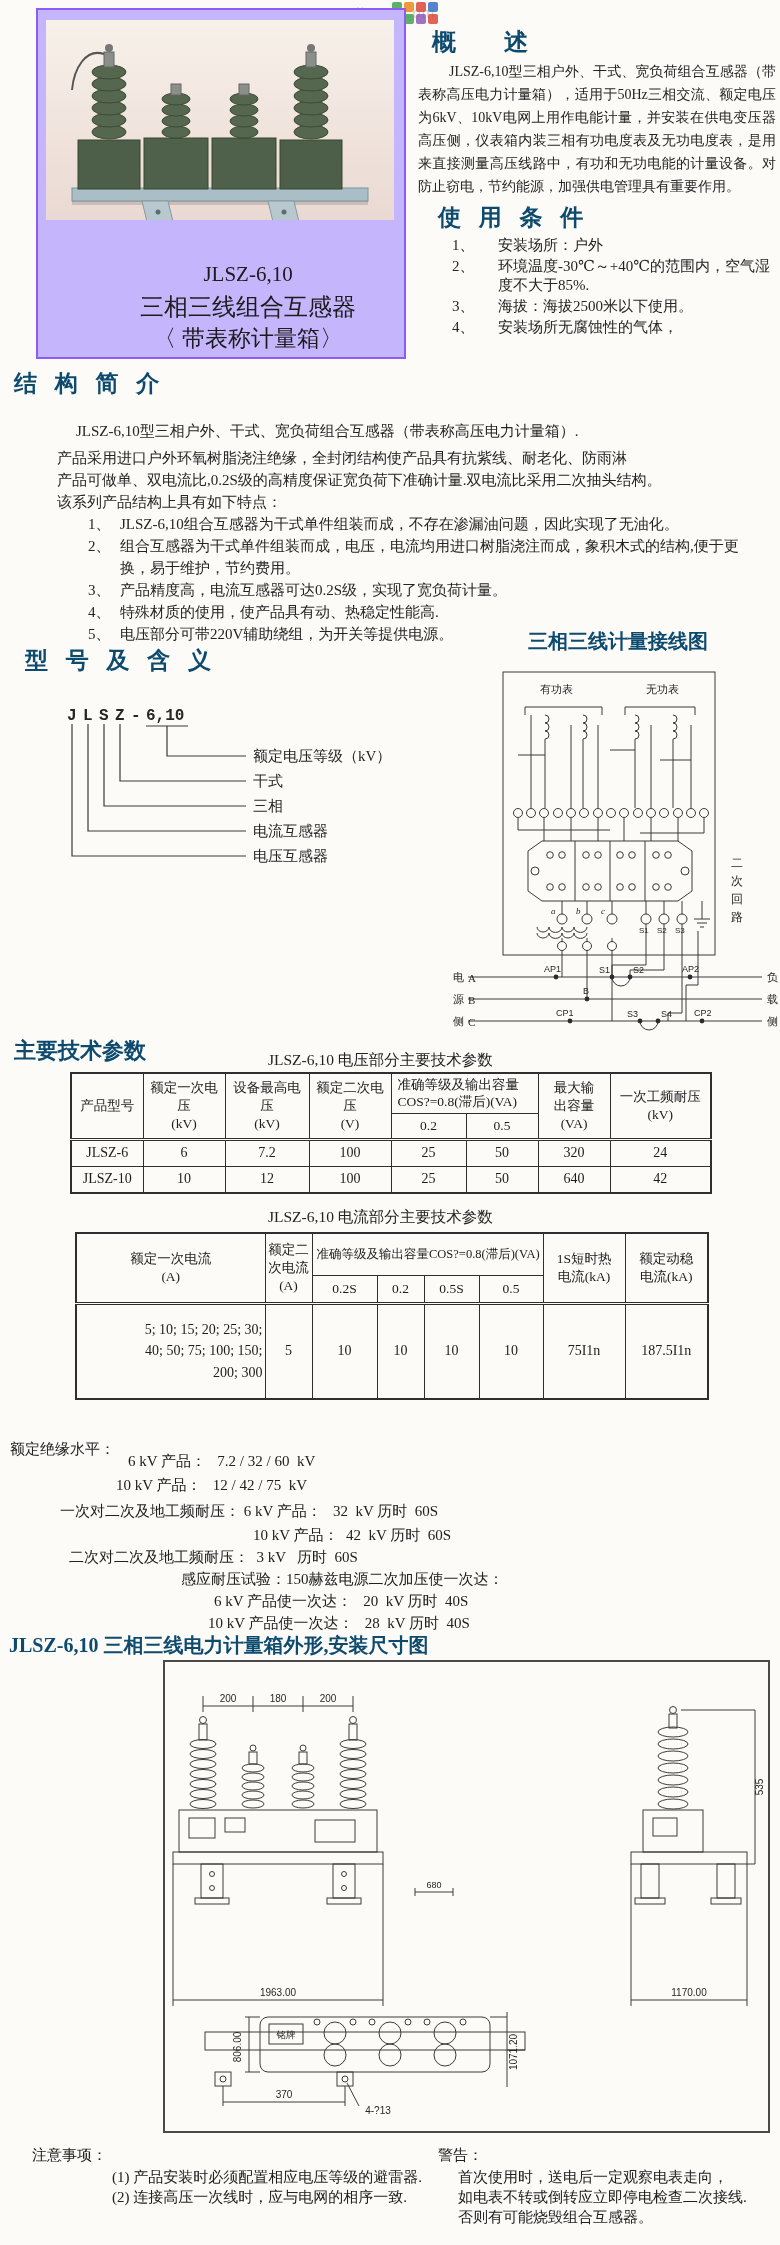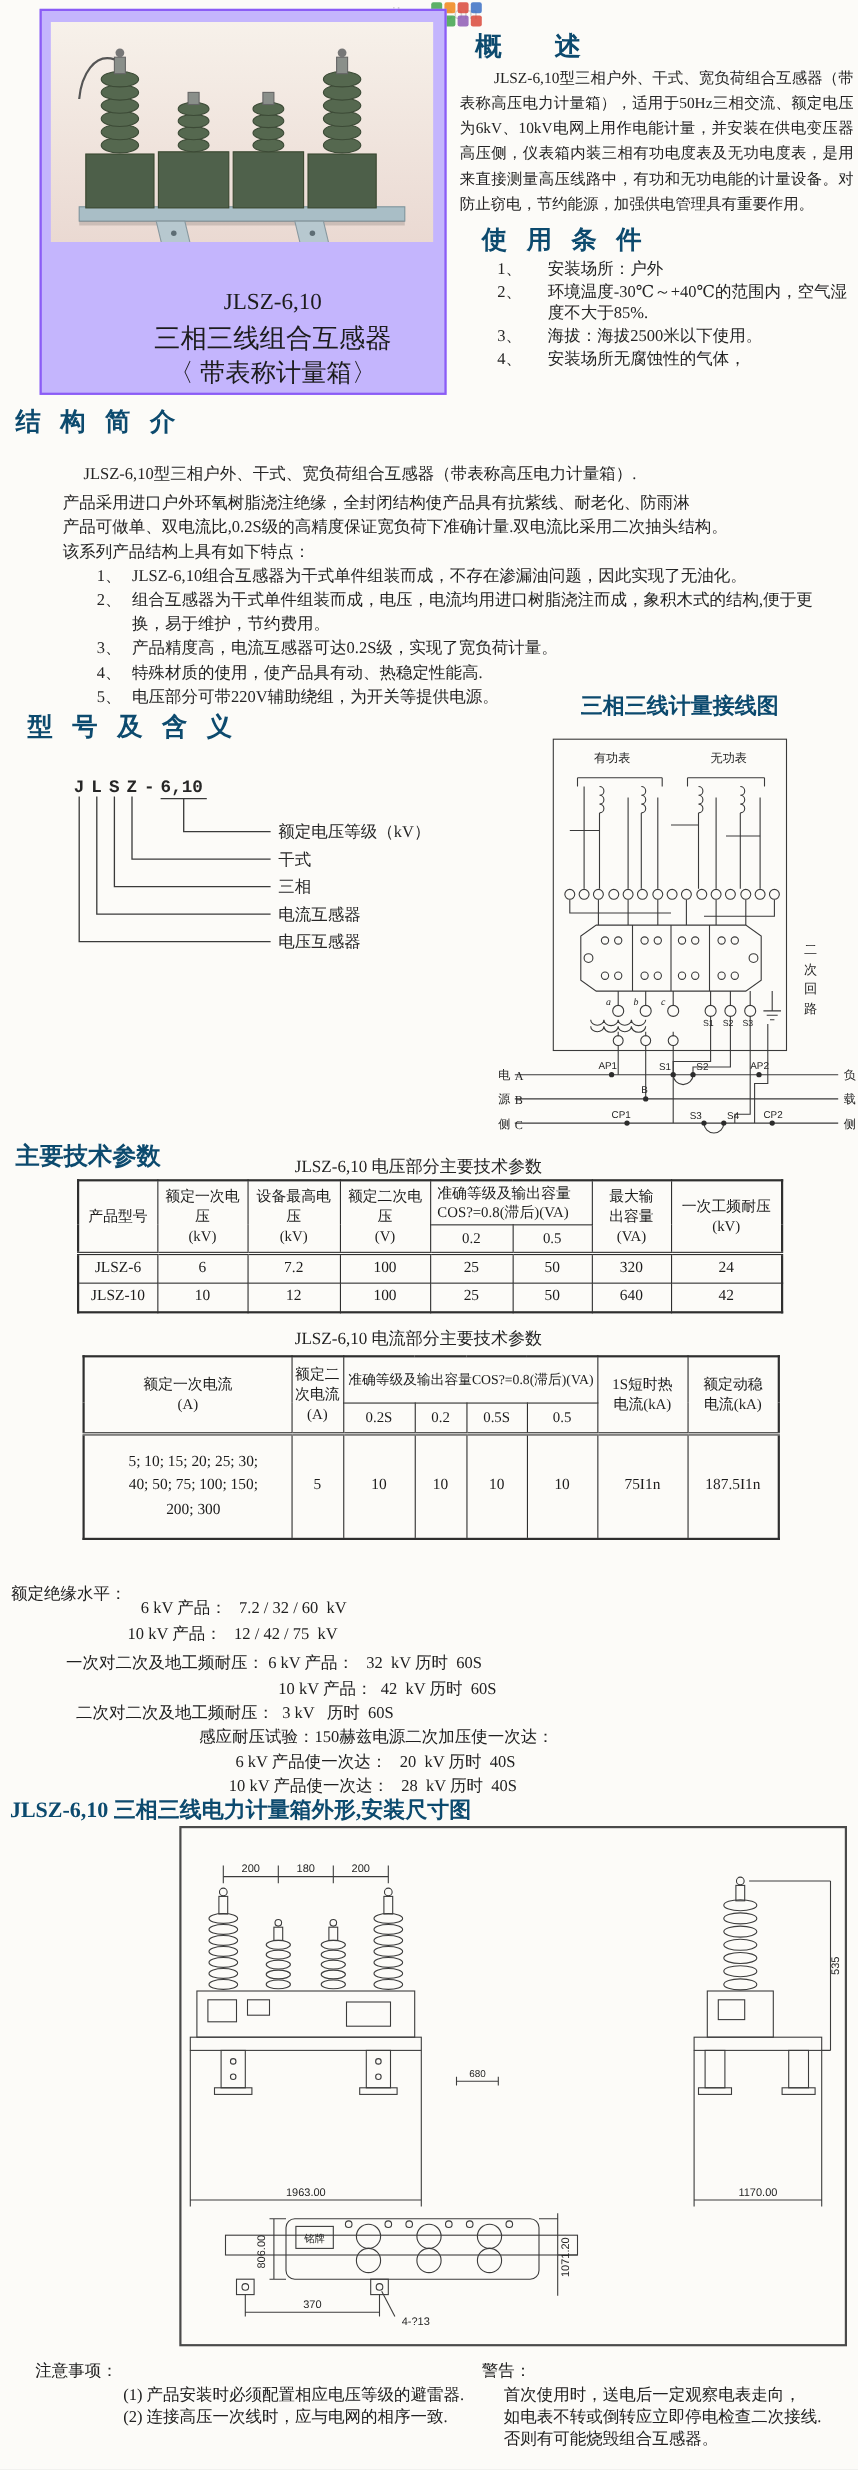--- a/index.html
+++ b/index.html
@@ -393,21 +393,21 @@
       </tr>
       <tr style="height:28px">
         <th>0.2S</th>
         <th>0.2</th>
         <th>0.5S</th>
         <th>0.5</th>
       </tr>
     </thead>
     <tbody>
       <tr style="height:96px">
-        <td style="text-align:center;padding-left:12px;line-height:1.55">
+        <td style="text-align:right;padding-left:12px;line-height:1.55">
           <span style="display:block">5; 10; 15; 20; 25; 30;</span>
           <span style="display:block">40; 50; 75; 100; 150;</span>
           <span style="display:block">200; 300</span>
         </td>
         <td>5</td>
         <td>10</td>
         <td>10</td>
         <td>10</td>
         <td>10</td>
         <td>75I1n</td>

